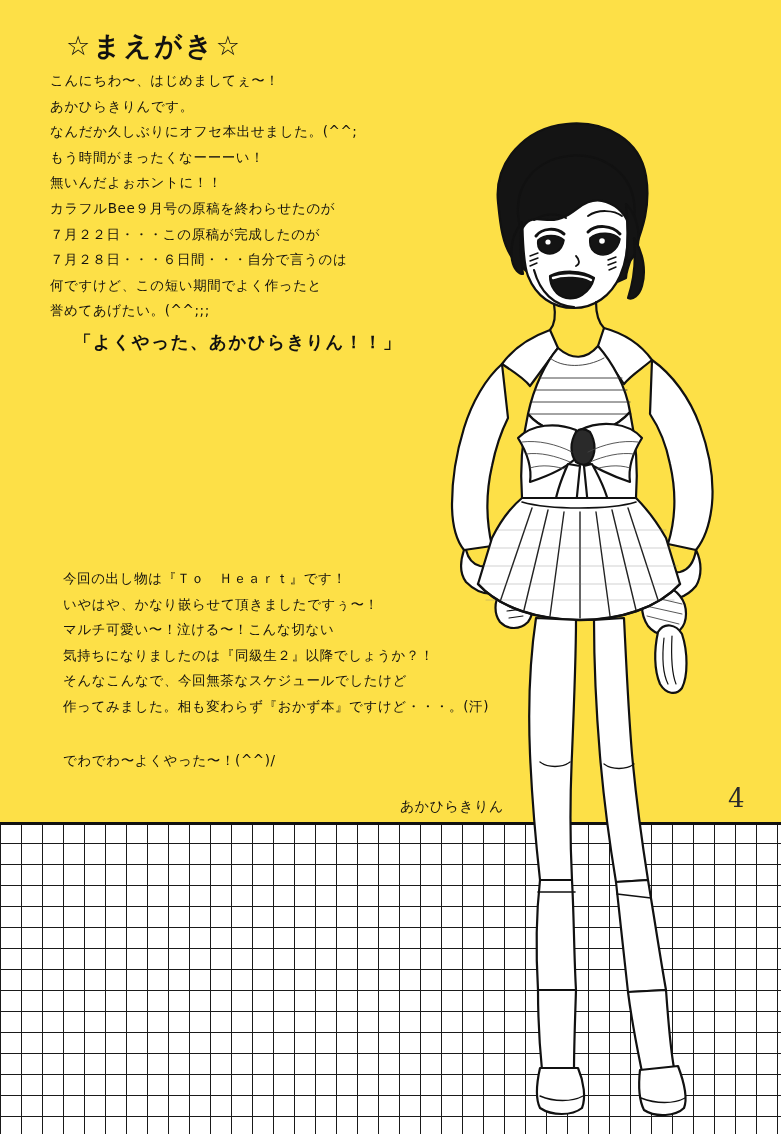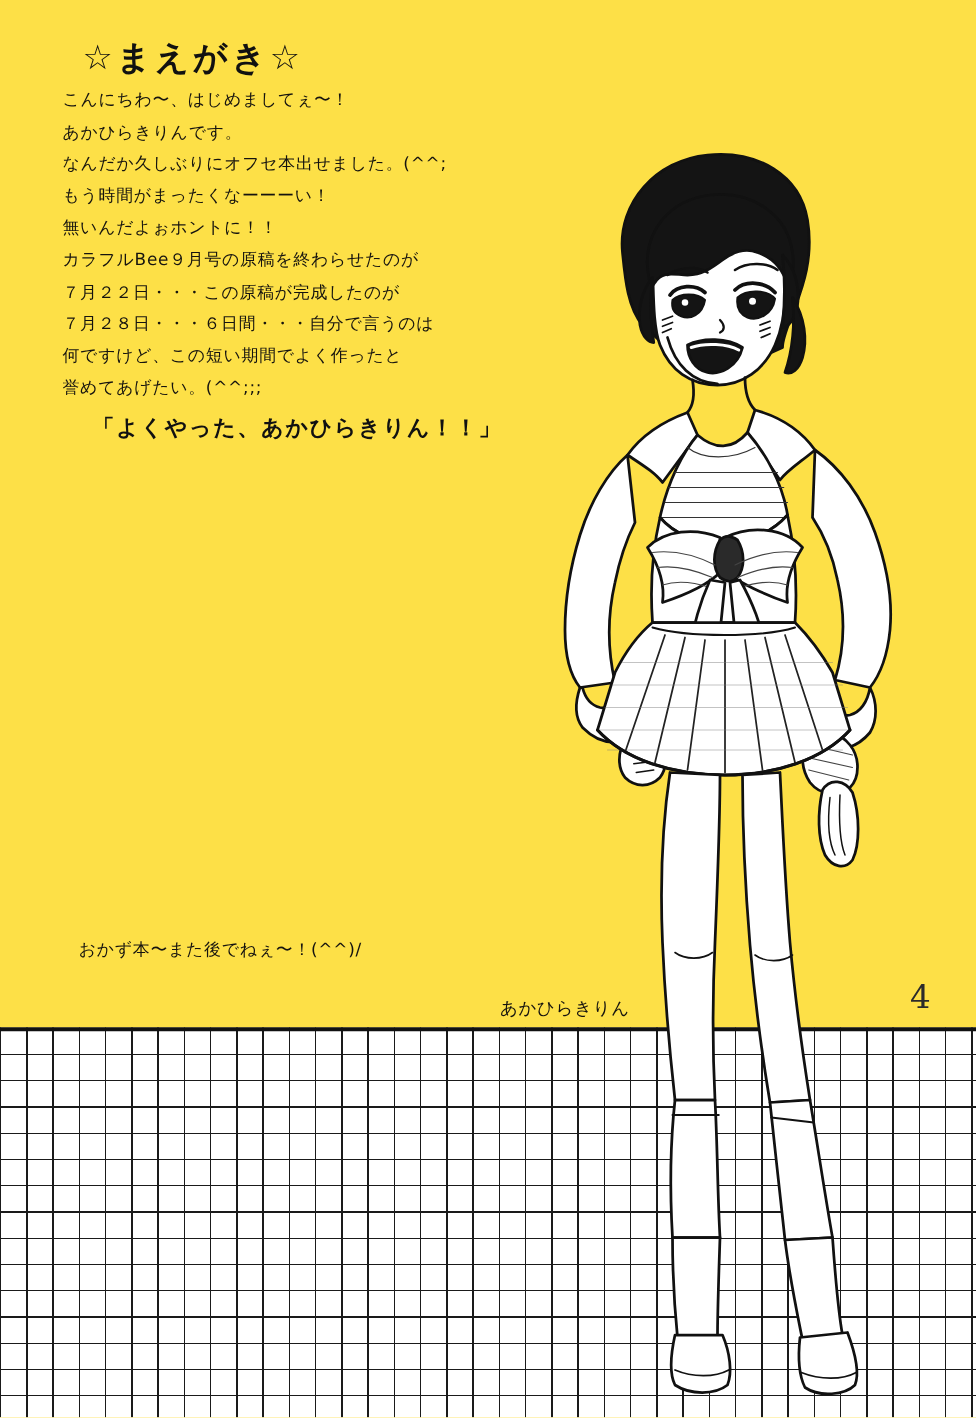--- a/index.html
+++ b/index.html
@@ -119,22 +119,28 @@
 無いんだよぉホントに！！
 カラフルBee９月号の原稿を終わらせたのが
 ７月２２日・・・この原稿が完成したのが
 ７月２８日・・・６日間・・・自分で言うのは
 何ですけど、この短い期間でよく作ったと
 誉めてあげたい。(^^;;;</div>
 
   <div id="highlight">「よくやった、あかひらきりん！！」</div>
 
 
-
-  <div class="textblock" id="block4">おかず本〜また後でねぇ〜！(^^)/</div>
+  <div class="textblock" id="block3">今回の出し物は『Ｔｏ　Ｈｅａｒｔ』です！
+いやはや、かなり嵌らせて頂きましたですぅ〜！
+マルチ可愛い〜！泣ける〜！こんな切ない
+気持ちになりましたのは『同級生２』以降でしょうか？！
+そんなこんなで、今回無茶なスケジュールでしたけど
+作ってみました。相も変わらず『おかず本』ですけど・・・。(汗)</div>
+
+  <div class="textblock" id="block4">でわでわ〜よくやった〜！(^^)/</div>
 
   <div id="signature">あかひらきりん</div>
 
   <div id="pagenum">4</div>
 
   <div id="grid"></div>
   <div id="grid-top-edge"></div>
 
   <svg id="illus" viewBox="0 0 391 1024" xmlns="http://www.w3.org/2000/svg">
     <g fill="none" stroke="#111111" stroke-width="2.2" stroke-linecap="round" stroke-linejoin="round">

